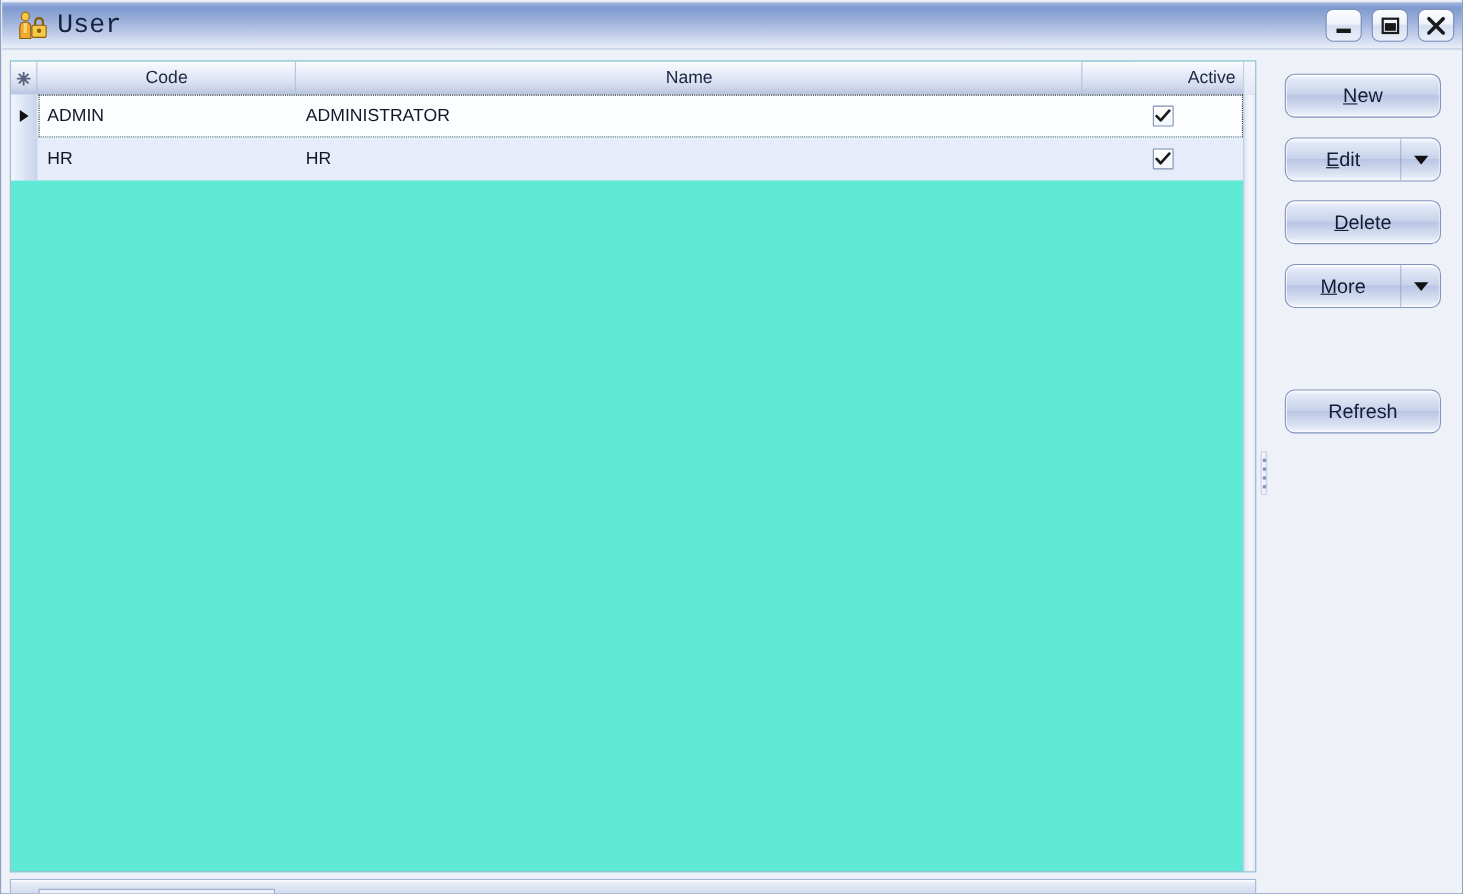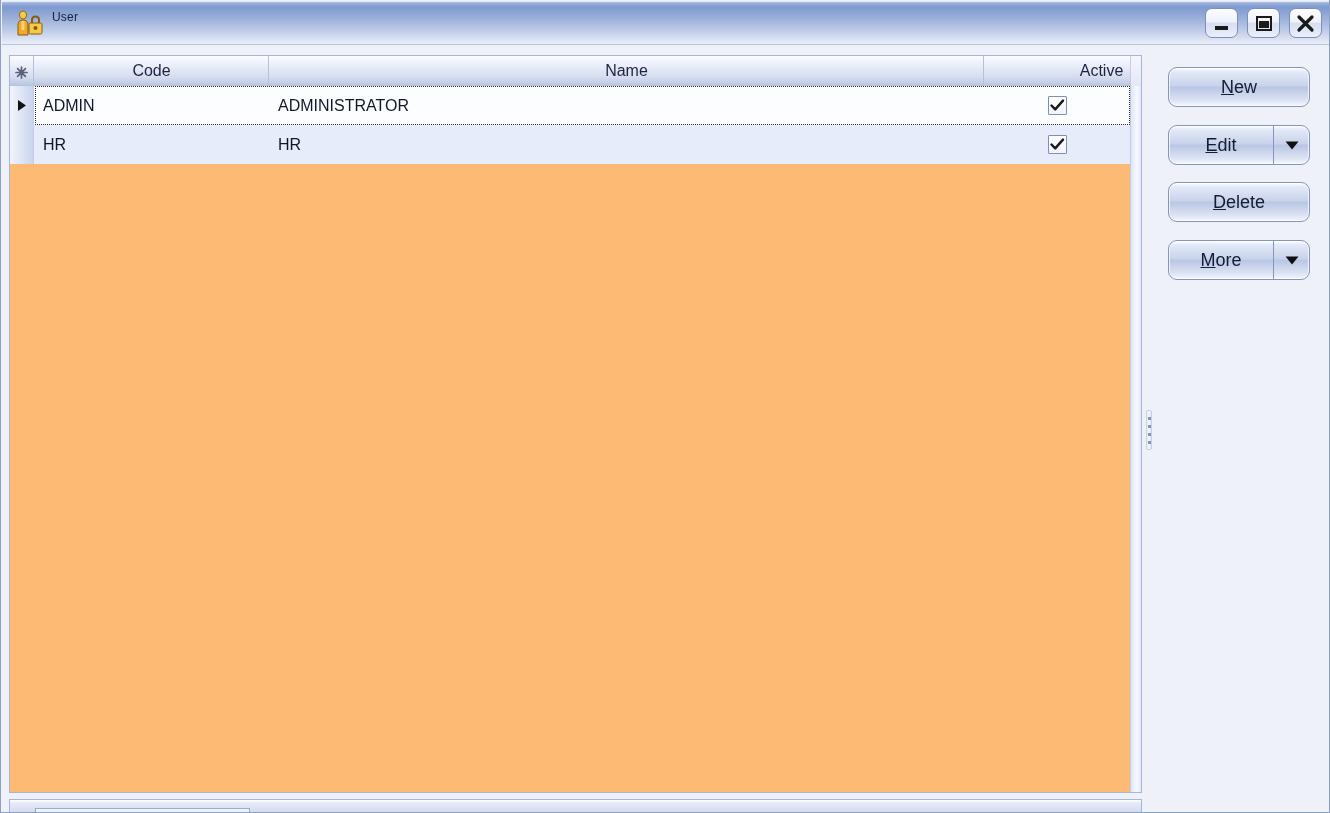--- a/index.html
+++ b/index.html
@@ -39,24 +39,25 @@
     border-bottom: 1px solid #b8c4de;
   }
   #title-icon {
     position: absolute;
     left: 13px; top: 9px;
     width: 30px; height: 26px;
   }
   #title-text {
     position: absolute;
     left: 50px; top: 9px;
-    font-size: 12px;
+    font-size: 24px;
     color: #16213c;
     letter-spacing: 0.2px;
     white-space: nowrap;
+    font-family: Liberation Mono, monospace;
   }
 
   
   .winbtn {
     position: absolute;
     top: 7px;
     width: 33px; height: 30px;
     border: 1px solid #7a8fba;
     border-radius: 7px;
     background: linear-gradient(to bottom,
@@ -75,21 +76,21 @@
     left: 1px; top: 46px;
     width: 1328px; height: 766px;
     background: #eef1f8;
   }
 
   
   #grid-panel {
     position: absolute;
     left: 7px; top: 9px;
     width: 1133px; height: 738px;
-    background: #fdba74;
+    background: #5eead4;
     border: 1px solid #a7b6d6;
     overflow: hidden;
   }
 
   
   #grid-header {
     position: absolute;
     left: 0; top: 0;
     width: 1131px; height: 30px;
     background: linear-gradient(to bottom,
@@ -425,20 +426,23 @@
       <div class="btn has-drop" style="top:185px">
         <span class="btn-label"><span class="accel">M</span>ore</span>
         <span class="btn-drop">
           <svg width="14" height="9" viewBox="0 0 14 9">
             <path d="M0.5 0.5 H13.5 L7 8.5 Z" fill="#101010"></path>
           </svg>
         </span>
       </div>
 
 
+      <div class="btn" style="top:299px">
+        <span class="btn-label">Refresh</span>
+      </div>
 
     </div>
 
     <div id="statusbar">
       <div id="status-panel">
         
       </div>
     </div>
 
   </div>

